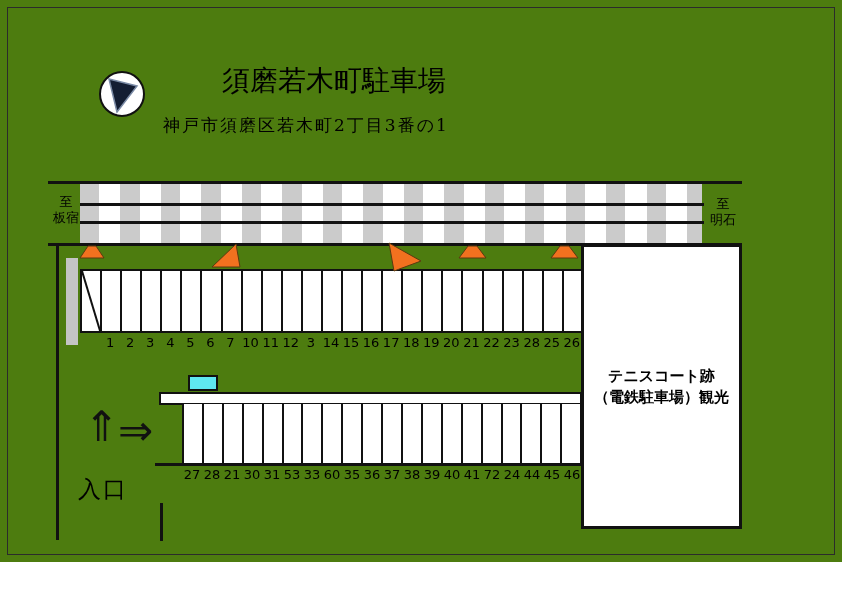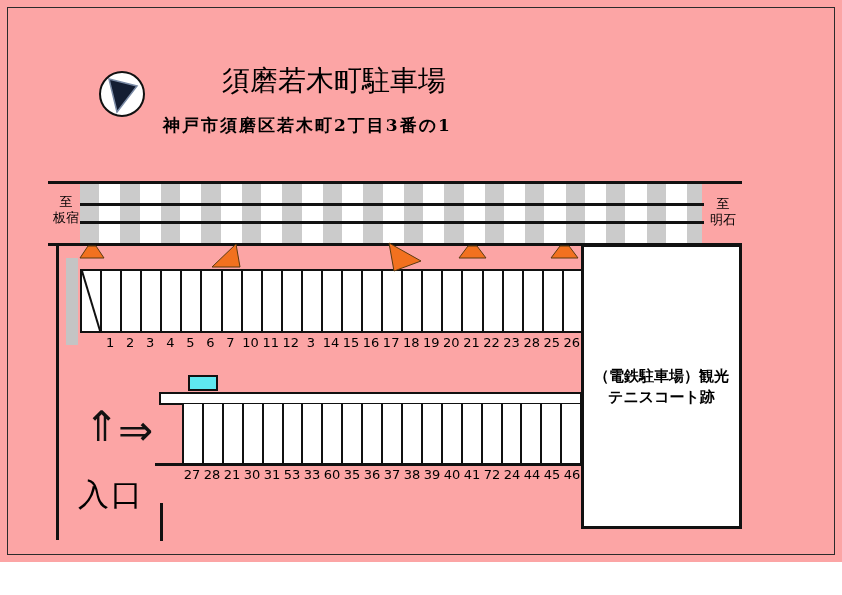--- a/index.html
+++ b/index.html
@@ -1,29 +1,29 @@
 <!DOCTYPE html>
 <html style="--marker-orange: #F2711F; --cyan-box: #5FE8F0; --tie-gray: #CBCBCB; --gray-bar: #C4C4C4; --ink: #111111;"><head>
 <meta charset="utf-8">
 <style>
   :root{
     --marker-orange:#F2711F; --cyan-box:#5FE8F0; --tie-gray:#CBCBCB;
     --gray-bar:#C4C4C4; --ink:#111111;
   }
   *{margin:0;padding:0;box-sizing:border-box;}
   body{background:#fff;font-family:"DejaVu Sans","Liberation Sans",sans-serif;}
-  .page{position:relative;width:842px;height:562px;background:#fca5a5;overflow:hidden;}
+  .page{position:relative;width:842px;height:562px;background:#4d7c0f;overflow:hidden;}
   .frame{position:absolute;left:7px;top:7px;right:7px;bottom:7px;border:1px solid #2b2b2b;}
   .abs{position:absolute;}
   
   .logo{left:98px;top:70px;width:48px;height:48px;}
   .title{left:222px;top:62px;font-family:"DejaVu Serif","Liberation Serif",serif;
          font-size:28px;color:#000;white-space:nowrap;}
   .address{left:163px;top:114px;font-family:"DejaVu Serif","Liberation Serif",serif;
-         font-size:17px;letter-spacing:2px;color:#000;white-space:nowrap;font-weight:bold;}
+         font-size:17px;letter-spacing:2px;color:#000;white-space:nowrap;}
   
   .hline{background:var(--ink);}
   .rail-top{left:48px;top:181px;width:694px;height:3px;}
   .ties{left:80px;top:184px;width:622px;height:60px;
         background:repeating-linear-gradient(to right,var(--tie-gray) 0px,var(--tie-gray) 19px,#ffffff 19px,#ffffff 40.5px);}
   .rail-mid1{left:80px;top:203px;width:624px;height:3px;}
   .rail-mid2{left:80px;top:221px;width:624px;height:3px;}
   .rail-bot{left:48px;top:243px;width:694px;height:3px;}
   .rail-label{width:42px;text-align:center;font-size:13px;line-height:16px;color:#000;}
   .rail-label span{display:block;}
@@ -53,21 +53,21 @@
   .row-bottom-numbers{left:182px;top:467px;width:400px;height:15px;display:flex;}
   
   .landmark{left:581px;top:244px;width:161px;height:285px;border:3px solid var(--ink);
         background:#fff;display:flex;flex-direction:column;justify-content:center;
         align-items:center;text-align:center;}
   .landmark div{font-size:15px;font-weight:700;line-height:21px;color:#000;white-space:nowrap;}
   
   .arrow{color:var(--ink);font-size:42px;line-height:1;}
   .arrow-up{left:84px;top:406px;}
   .arrow-right{left:118px;top:410px;}
-  .entrance-label{left:78px;top:474px;font-size:31px;font-weight:500;color:#000;letter-spacing:2px;}
+  .entrance-label{left:78px;top:474px;font-size:23px;font-weight:500;color:#000;letter-spacing:2px;}
   
   .markers{left:0;top:0;width:842px;height:595px;pointer-events:none;}
 </style>
 </head>
 <body>
 
 <div class="page">
   <div class="frame"></div>
 
   <svg class="abs logo" viewBox="0 0 48 48">
@@ -195,22 +195,22 @@
       <div class="num">40</div>
       <div class="num">41</div>
       <div class="num">72</div>
       <div class="num">24</div>
       <div class="num">44</div>
       <div class="num">45</div>
       <div class="num">46</div>
     </div>
 
   <div class="abs landmark">
+    <div>テニスコート跡</div>
     <div>（電鉄駐車場）観光</div>
-    <div>テニスコート跡</div>
   </div>
 
   <div class="abs arrow arrow-up">⇑</div>
   <div class="abs arrow arrow-right">⇒</div>
   <div class="abs entrance-label">入口</div>
 
   <svg class="abs markers" viewBox="0 0 842 595">
     <polygon points="80,258 88,246 96,246 104,258" fill="var(--marker-orange)" stroke="#5a3a10" stroke-width="1"></polygon>
     <polygon points="212,267 236,244 240,267" fill="var(--marker-orange)" stroke="#5a3a10" stroke-width="1"></polygon>
     <polygon points="389,243 421,261 394,271" fill="var(--marker-orange)" stroke="#5a3a10" stroke-width="1"></polygon>

